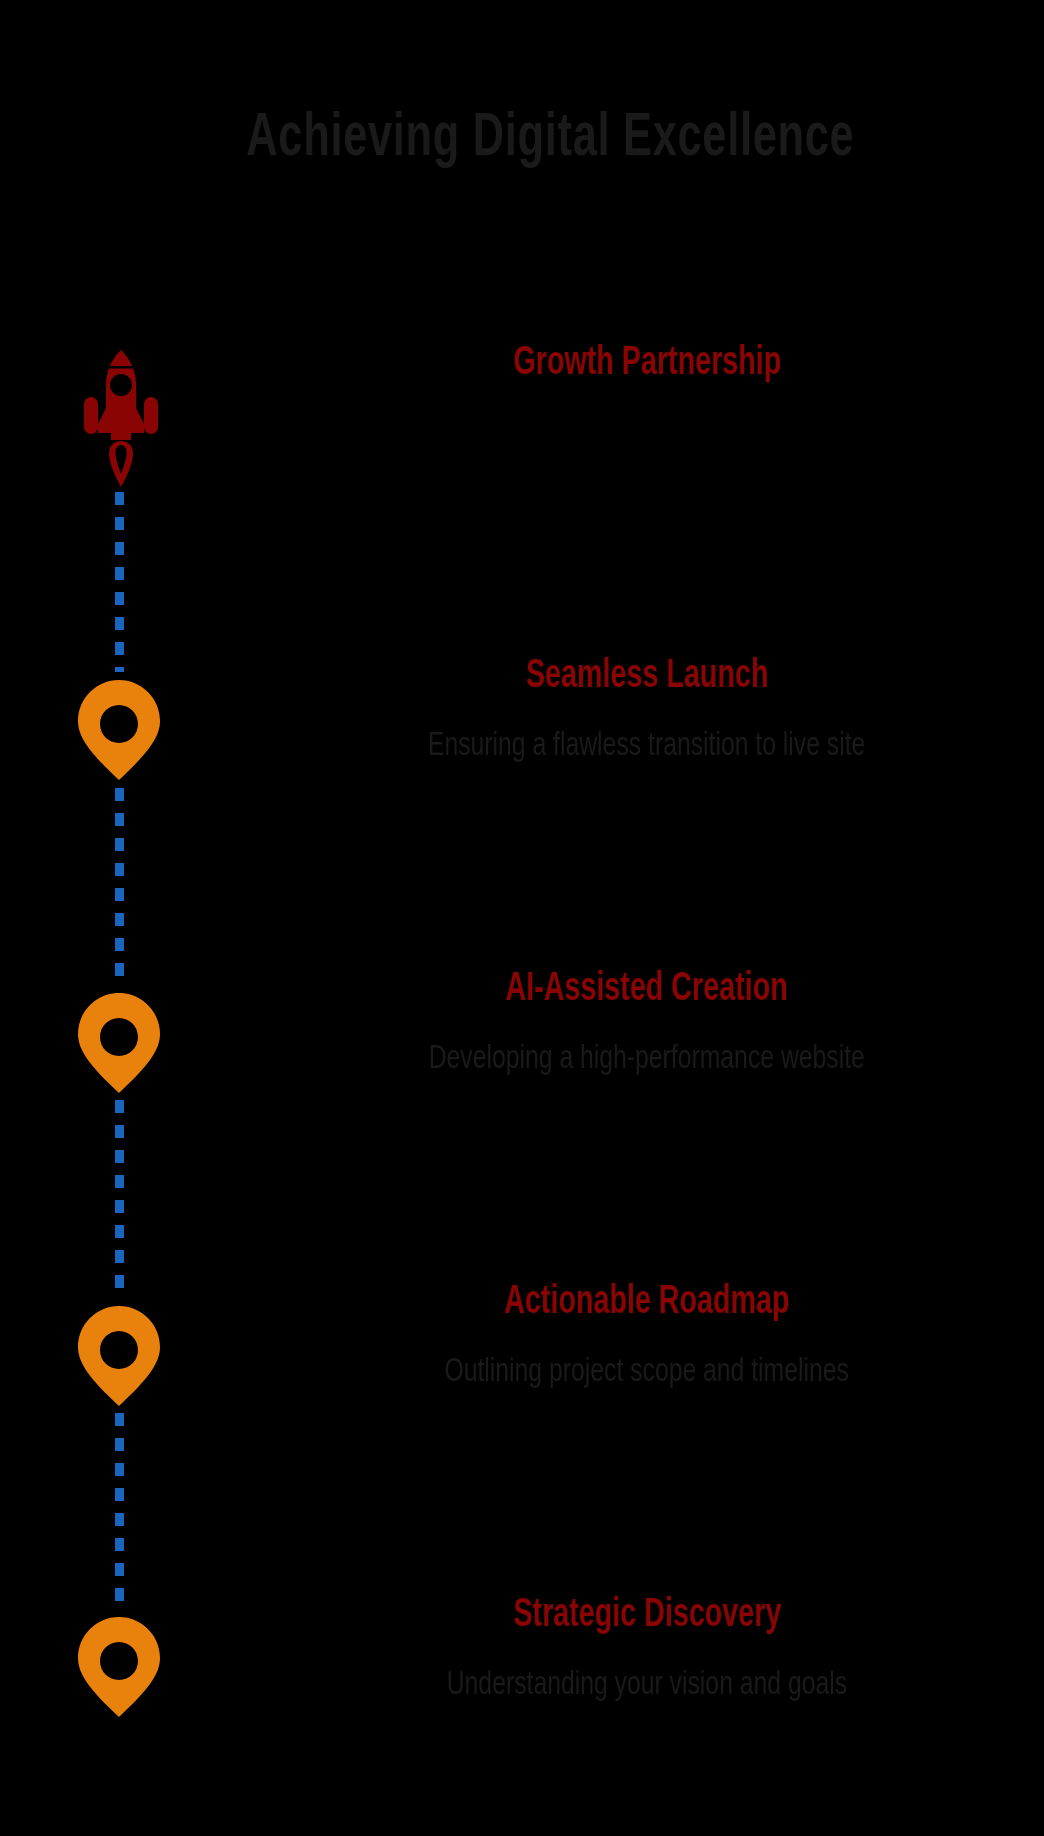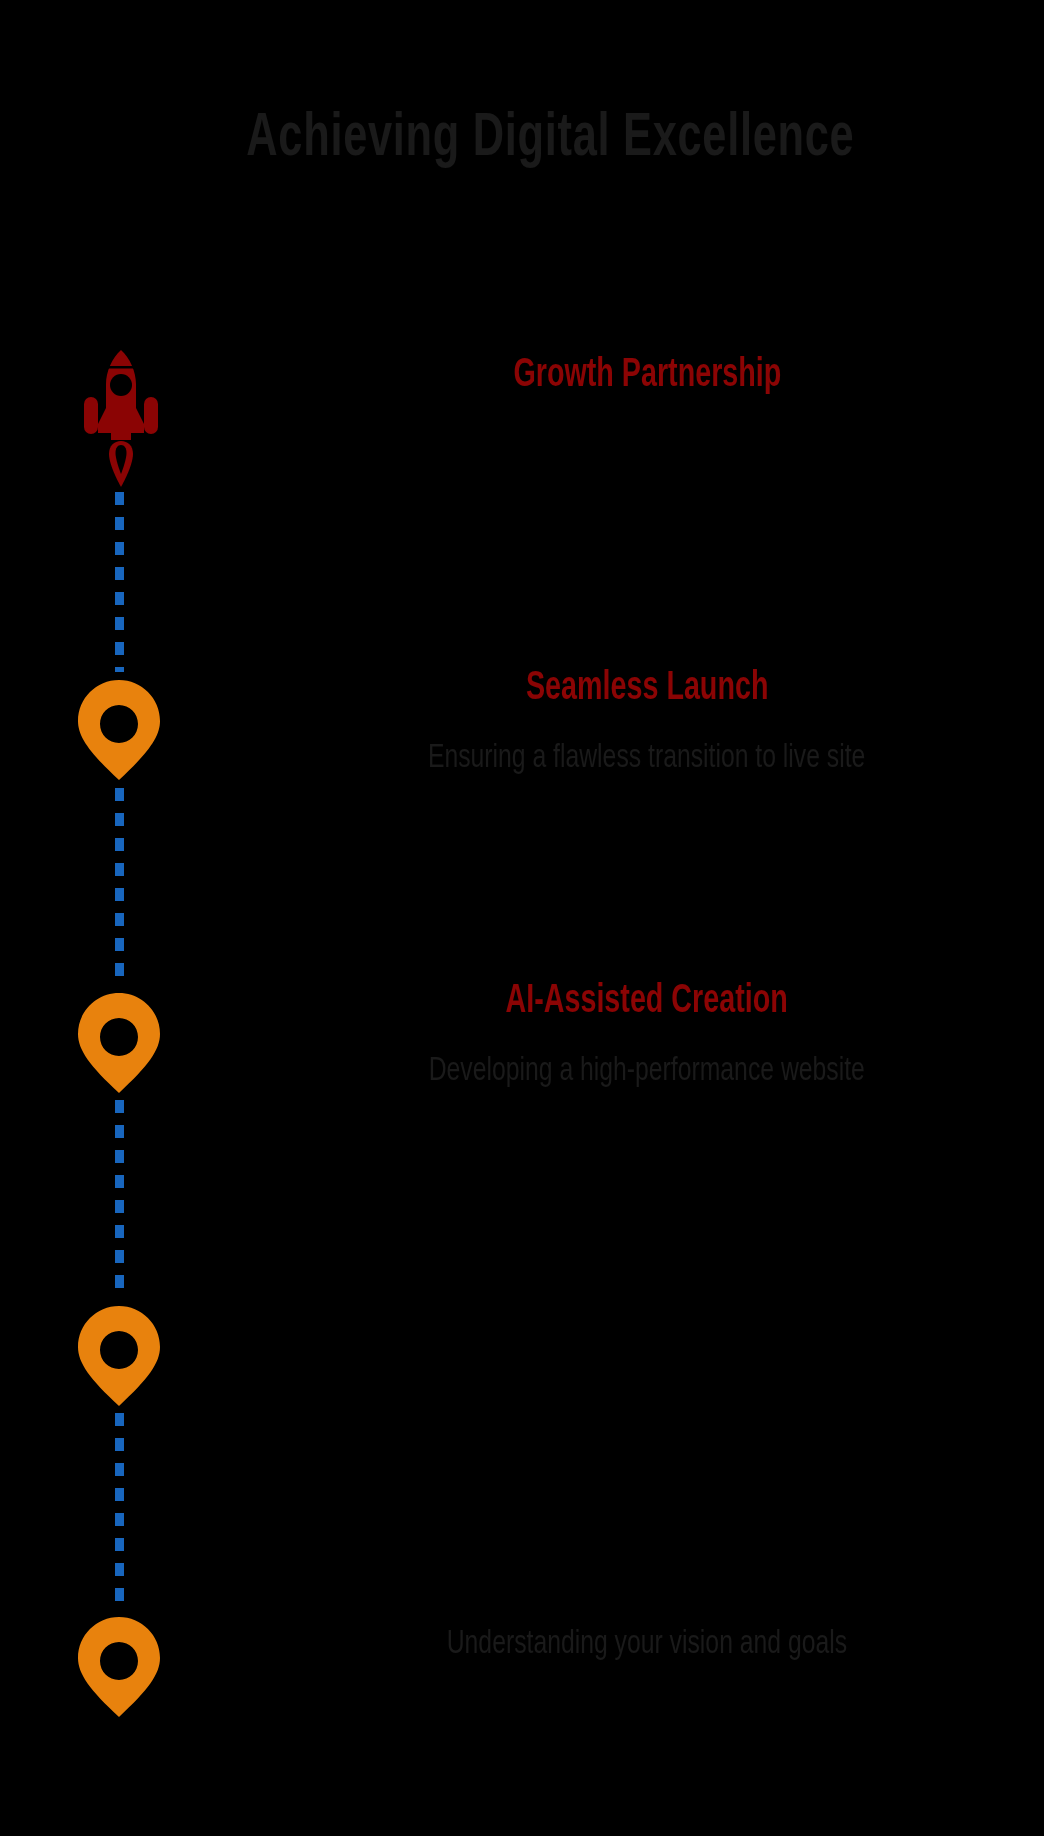--- a/index.html
+++ b/index.html
@@ -16,21 +16,21 @@
 
   .page-title{
     position:absolute;left:56px;right:0;top:103px;margin:0;
     text-align:center;
     color:var(--heading,#1a1a1a);
     font-size:62px;font-weight:bold;letter-spacing:1px;line-height:1;
   }
 
   .step{position:absolute;left:250px;right:0;text-align:center;}
   .step h2{
-    margin:12px;line-height:1;
+    margin:0;line-height:1;
     font-size:41px;font-weight:bold;
     color:var(--accent-red,#8b0404);
   }
   .step p{
     margin:33px 0 0;line-height:1;
     font-size:33px;font-weight:400;
     color:var(--subtitle,#1a1a1a);
   }
   .step-1{top:340px;}
   .step-2{top:653px;}
@@ -114,18 +114,23 @@
   <section class="step step-3">
     <h2><span class="cond-b">AI-Assisted Creation</span></h2>
     <p><span class="cond">Developing a high-performance website</span></p>
   </section>
 
   <section class="step step-2">
     <h2><span class="cond-b">Seamless Launch</span></h2>
     <p><span class="cond">Ensuring a flawless transition to live site</span></p>
   </section>
 
+  <section class="step step-4">
+    <h2><span class="cond-b">Actionable Roadmap</span></h2>
+    <p><span class="cond">Outlining project scope and timelines</span></p>
+  </section>
 
   <section class="step step-5">
+    <h2><span class="cond-b">Strategic Discovery</span></h2>
     <p><span class="cond">Understanding your vision and goals</span></p>
   </section>
 
 </div>
 
 </body></html>

